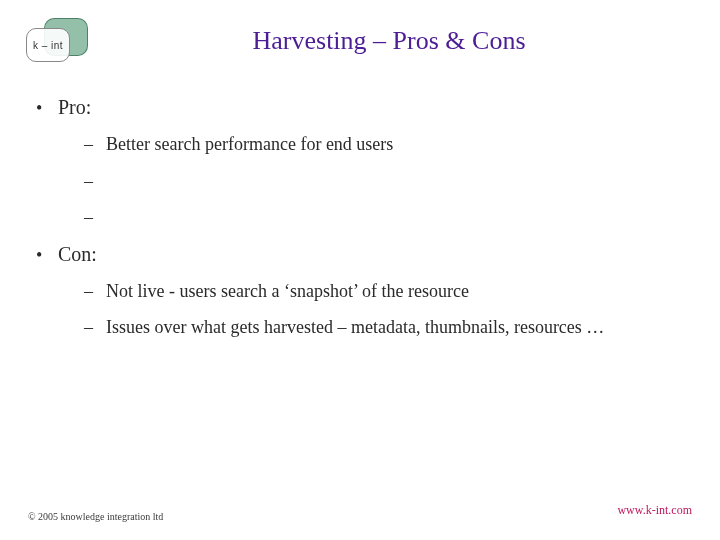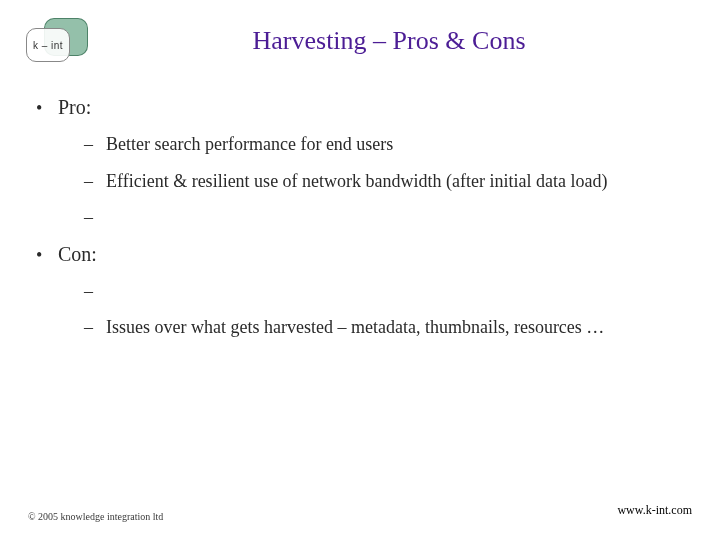--- a/index.html
+++ b/index.html
@@ -116,21 +116,21 @@
     bottom: 18px;
     font-size: 10px;
     color: #3a3a3a;
     margin-top: 38px;
   }
   .footer-right {
     position: absolute;
     right: 28px;
     bottom: 22px;
     font-size: 12px;
-    color: #000000;
+    color: #be185d;
   }
 </style>
 </head>
 <body>
 
 <div class="slide">
 
   <div class="logo">
     <div class="layer back"></div>
     <div class="layer front">
@@ -147,35 +147,35 @@
           <span class="bullet1">•</span>
           <span>Pro:</span>
         </div>
         <ul class="level2">
           <li>
             <span class="bullet2">–</span>
             <span>Better search performance for end users</span>
           </li>
           <li>
             <span class="bullet2">–</span>
-            <span>Efficient &amp; resilient use of network bandwidth (after initial data load)</span>
           </li>
           <li>
             <span class="bullet2">–</span>
           </li>
         </ul>
       </li>
       <li>
         <div class="l1-row">
           <span class="bullet1">•</span>
           <span>Con:</span>
         </div>
         <ul class="level2">
           <li>
             <span class="bullet2">–</span>
+            <span>Not live - users search a ‘snapshot’ of the resource</span>
           </li>
           <li>
             <span class="bullet2">–</span>
             <span>Issues over what gets harvested – metadata, thumbnails, resources …</span>
           </li>
         </ul>
       </li>
     </ul>
   </div>
 

